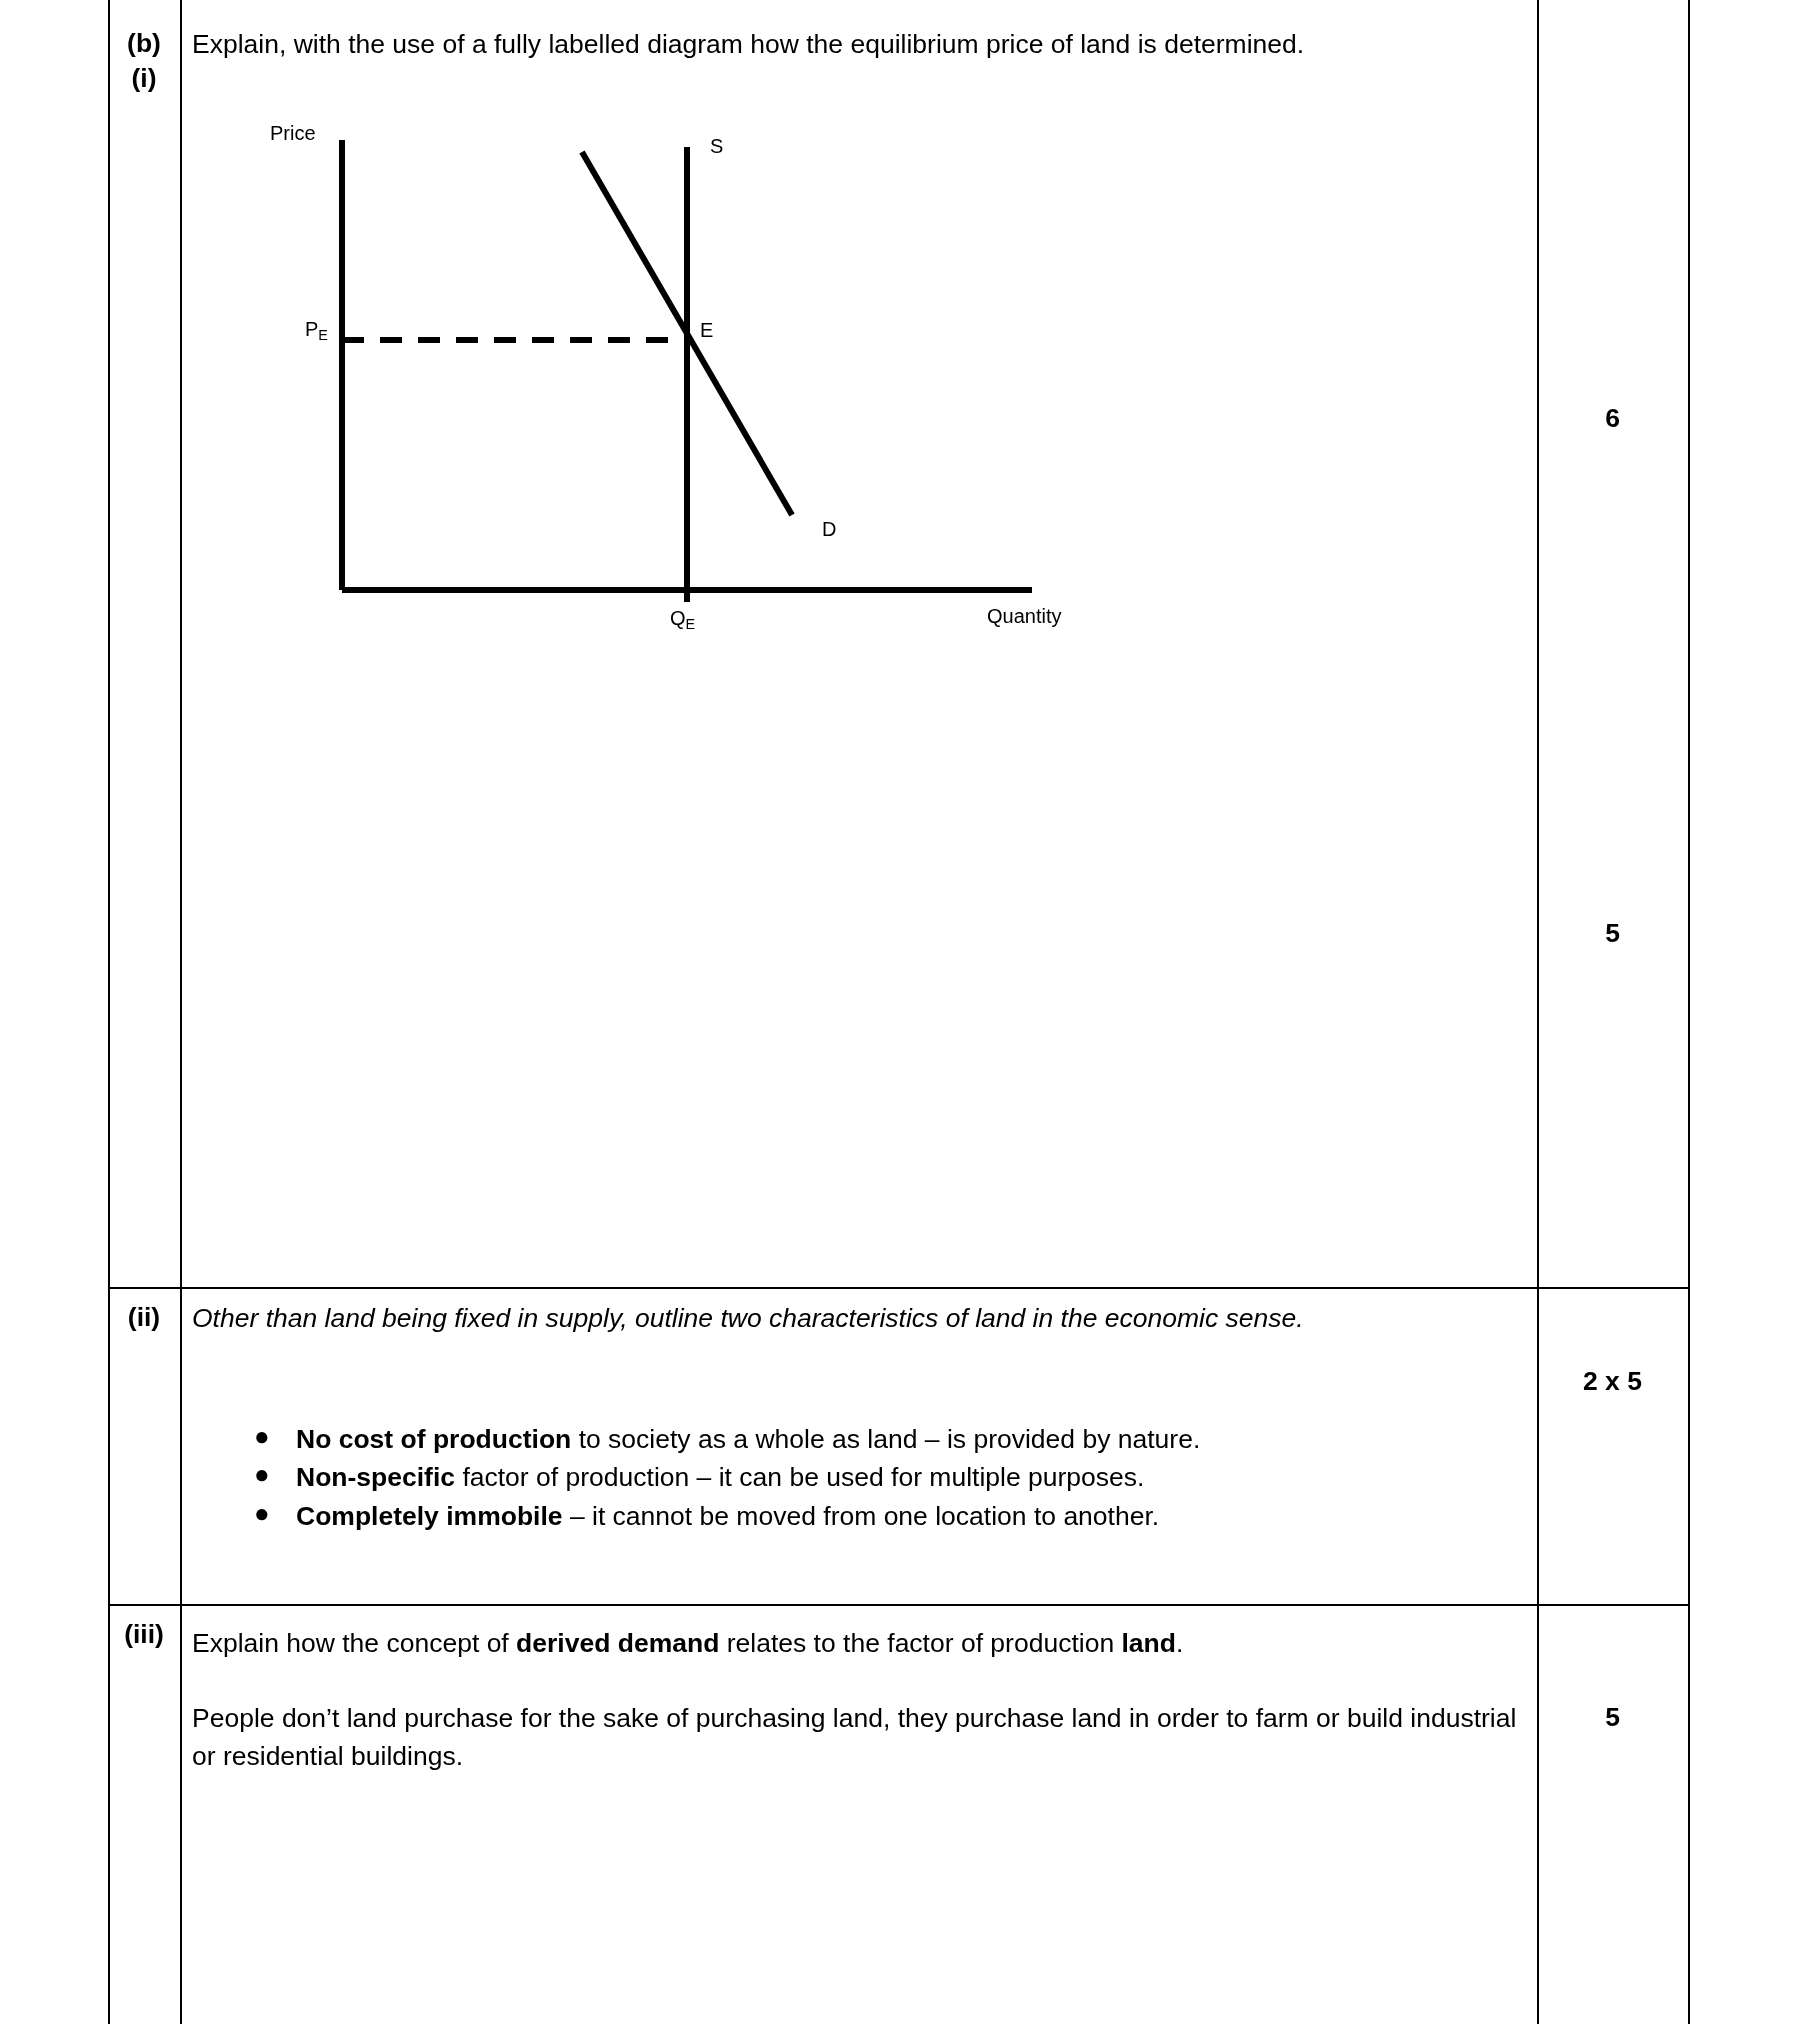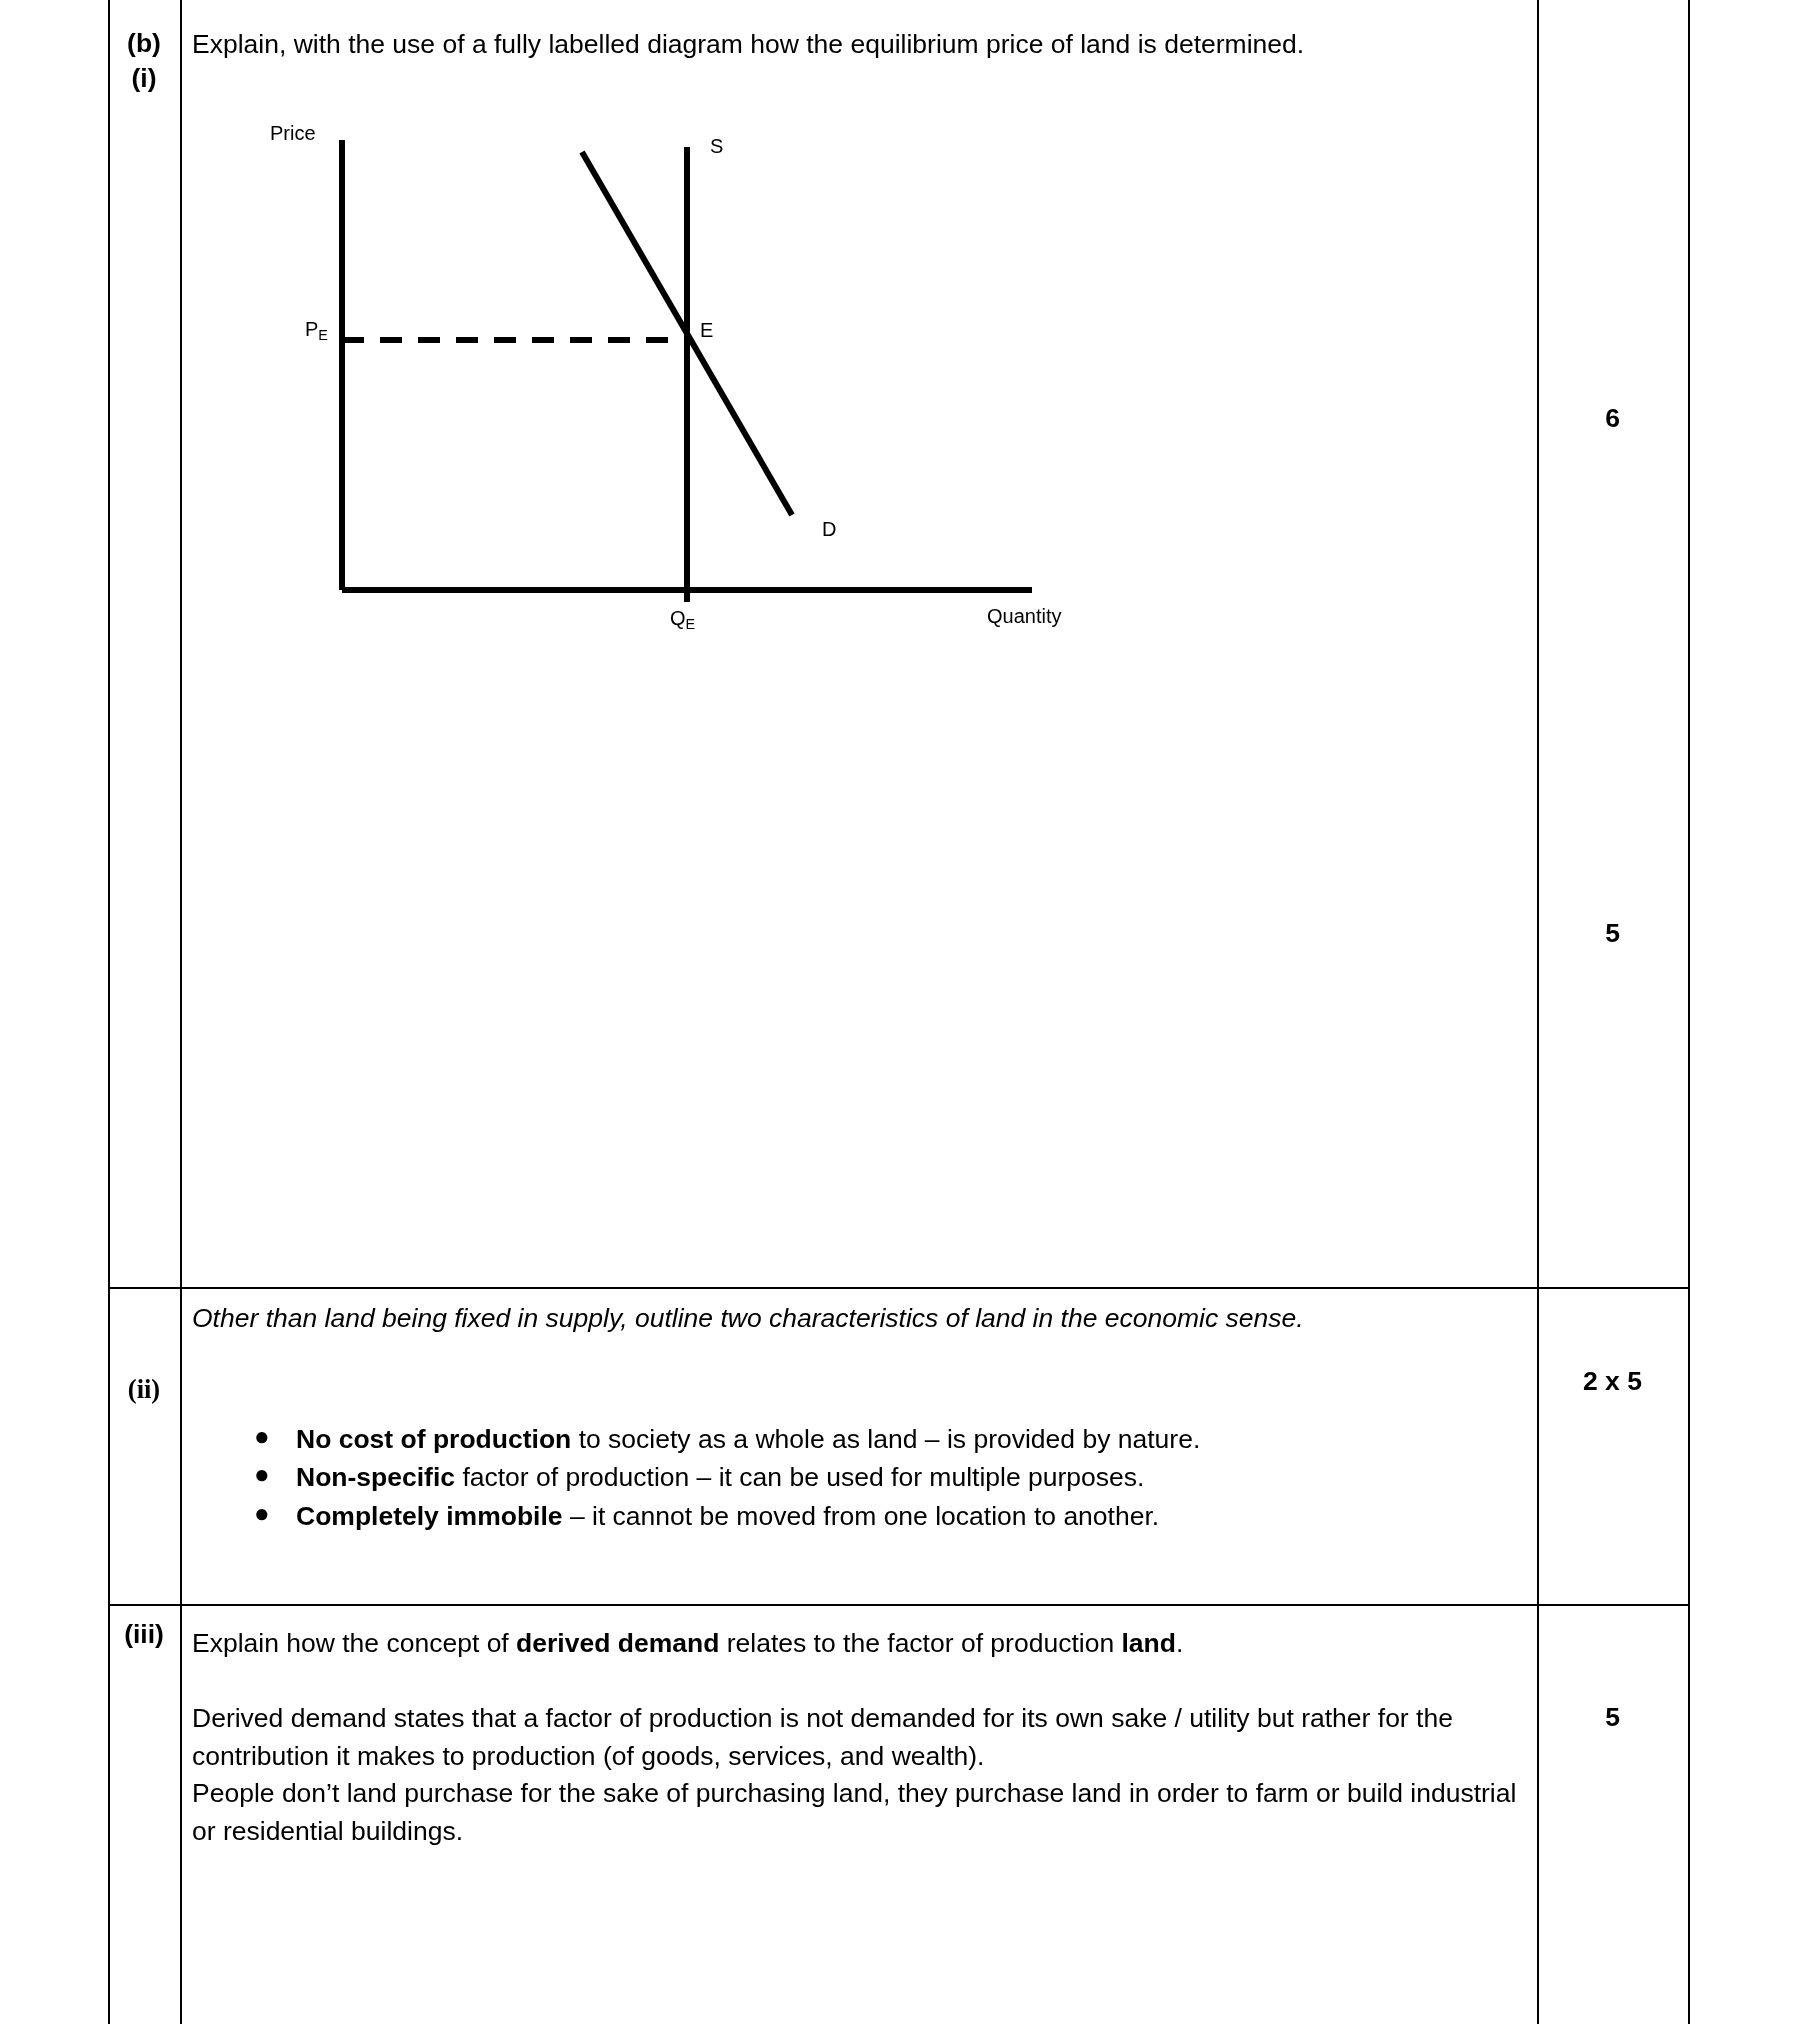--- a/index.html
+++ b/index.html
@@ -152,21 +152,21 @@
     </span>
 
     <span class="dg-label" style="left:795px; top:485px;">Quantity</span>
   </div>
 
 
   <div class="marks-cell" style="top:918px;">5</div>
 
   <div style="position:absolute; left:108px; width:1582px; top:1287px; height:2px; background:#000;"></div>
 
-  <div class="label-cell" style="top:1372px;font-family:Liberation Serif, serif;">(ii)</div>
+  <div class="label-cell" style="top:1300px;">(ii)</div>
 
   <div class="body-cell" style="top:1300px;font-style:italic;">
     <p class="para">Other than land being fixed in supply, outline two characteristics of land in the economic sense.</p>
   </div>
 
   <div class="marks-cell" style="top:1366px;">2 x 5</div>
 
   <div class="body-cell" style="top:1420px;">
     <ul class="bullets">
       <li>
@@ -185,17 +185,16 @@
 
   <div class="label-cell" style="top:1617px;">(iii)</div>
 
   <div class="body-cell" style="top:1617px;margin-top:8px;">
     <p class="para"><span>Explain how the concept of </span><b>derived demand</b><span> relates to the factor of production </span><b>land</b><span>.</span></p>
   </div>
 
   <div class="marks-cell" style="top:1702px;">5</div>
 
   <div class="body-cell" style="top:1700px;">
-    <p class="para">Derived demand states that a factor of production is not demanded for its own sake / utility but rather for the contribution it makes to production (of goods, services, and wealth).</p>
     <p class="para">People don’t land purchase for the sake of purchasing land, they purchase land in order to farm or build industrial or residential buildings.</p>
   </div>
 
 </div>
 
 </body></html>

